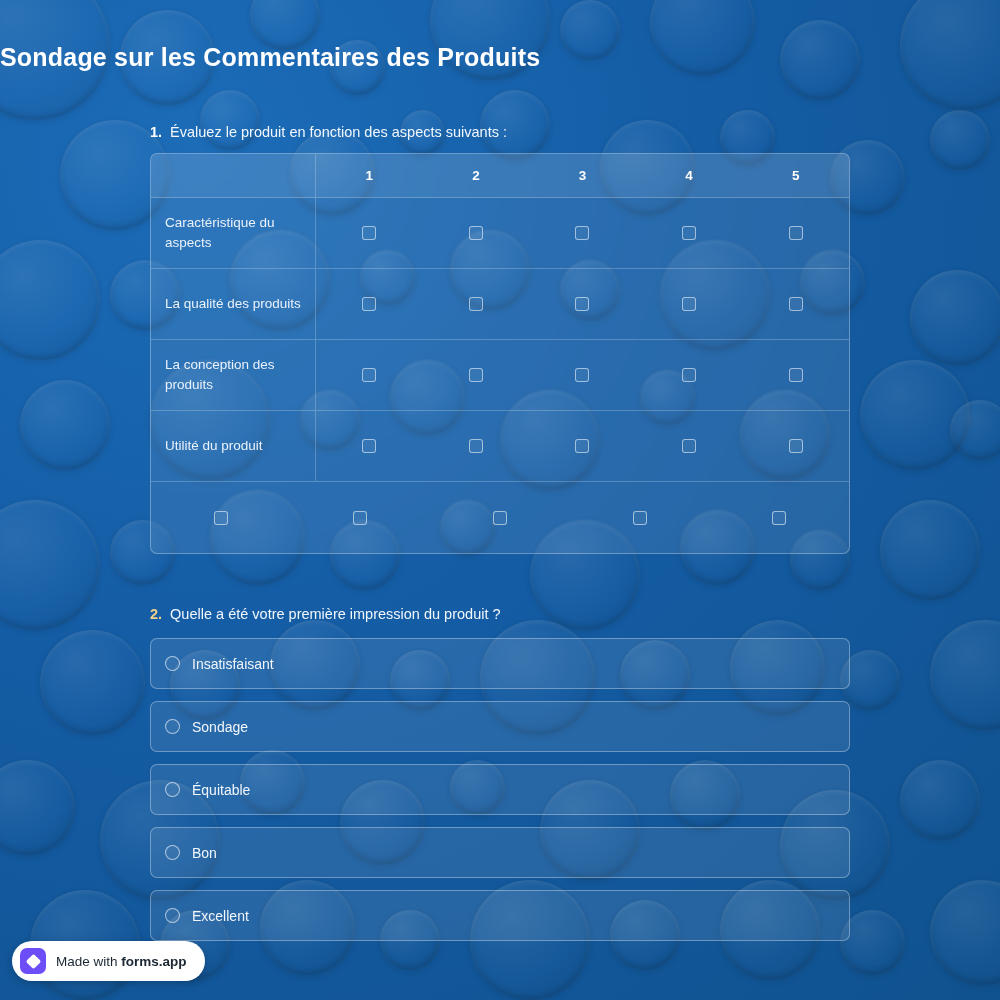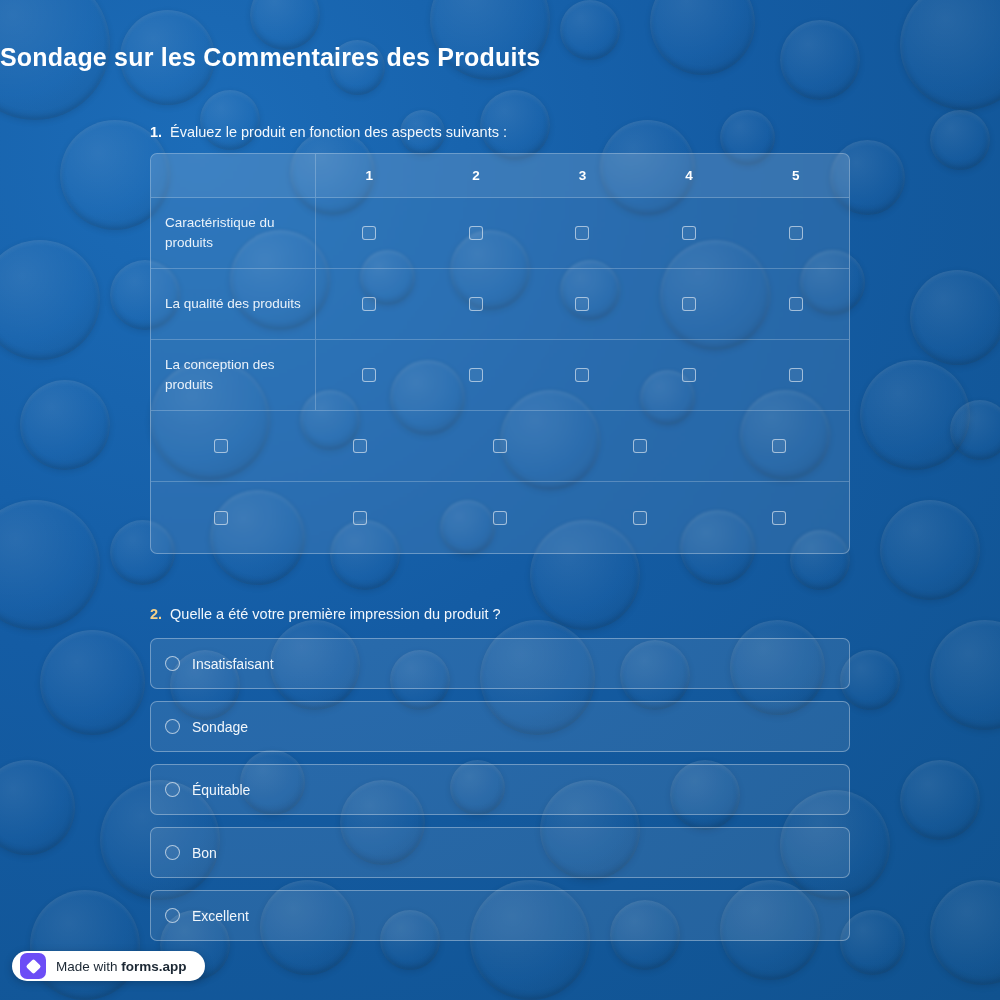--- a/index.html
+++ b/index.html
@@ -136,21 +136,21 @@
     color: #f1f6fb;
     font-size: 14px;
   }
   .options-wrap { margin-top: 16px; }
 
   
   #badge {
     position: absolute;
     left: 12px;
     bottom: 19px;
-    height: 30px;
+    height: 40px;
     padding: 0 18px 0 8px;
     background: #ffffff;
     border-radius: 22px;
     display: flex;
     align-items: center;
     gap: 10px;
     box-shadow: 0 2px 8px rgba(0,0,0,0.22);
     z-index: 10;
   }
   .badge-logo {
@@ -266,21 +266,21 @@
       <div class="mrow head">
         <div class="mcell-label"></div>
         <div class="mcell">1</div>
         <div class="mcell">2</div>
         <div class="mcell">3</div>
         <div class="mcell">4</div>
         <div class="mcell">5</div>
       </div>
 
       <div class="mrow body">
-        <div class="mcell-label">Caractéristique du produits</div>
+        <div class="mcell-label">Caractéristique du aspects</div>
         <div class="mcell">
             <span class="cbox"></span>
           </div>
         <div class="mcell">
             <span class="cbox"></span>
           </div>
         <div class="mcell">
             <span class="cbox"></span>
           </div>
         <div class="mcell">
@@ -323,20 +323,21 @@
           </div>
         <div class="mcell">
             <span class="cbox"></span>
           </div>
         <div class="mcell">
             <span class="cbox"></span>
           </div>
       </div>
 
       <div class="mrow body">
+        <div class="mcell-label">Utilité du produit</div>
         <div class="mcell">
             <span class="cbox"></span>
           </div>
         <div class="mcell">
             <span class="cbox"></span>
           </div>
         <div class="mcell">
             <span class="cbox"></span>
           </div>
         <div class="mcell">

